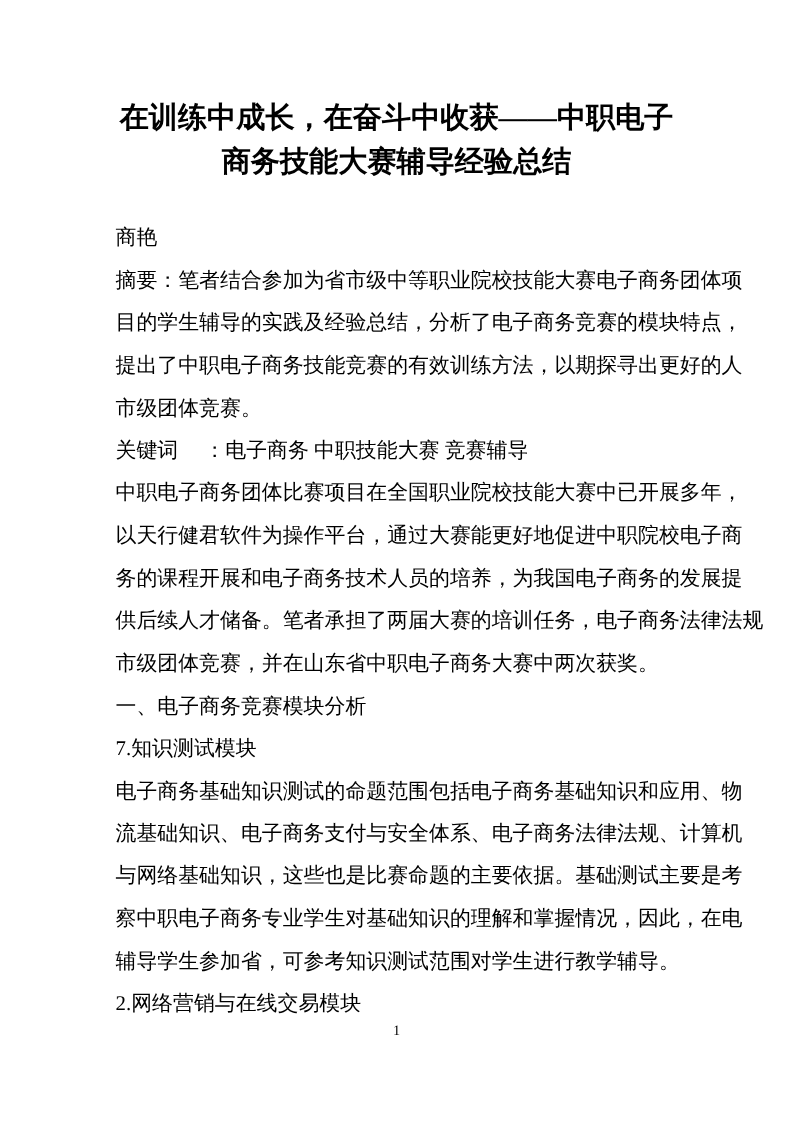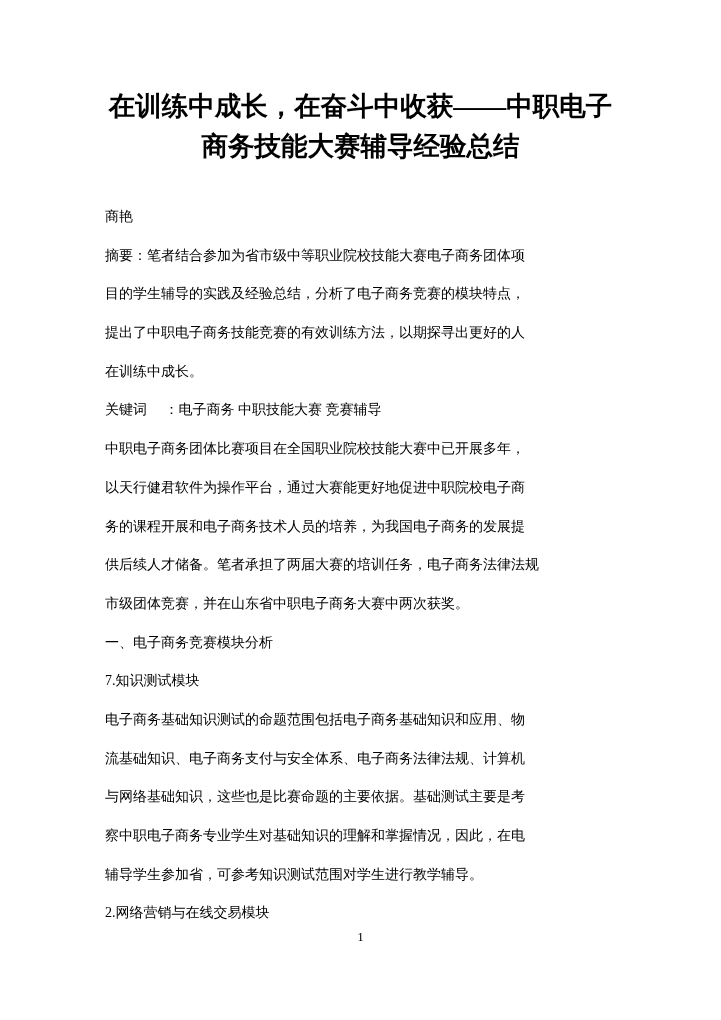--- a/index.html
+++ b/index.html
@@ -29,21 +29,21 @@
     font-weight: 700;
     line-height: 40px;
     letter-spacing: 0;
   }
   .doc-title .title-line { white-space: pre; }
   .body-text {
     position: absolute;
     left: 105px;
     top: 198px;
     width: 522px;
-    font-size: 14px;
+    font-size: 19px;
     line-height: 38.7px;
   }
   .line {
     white-space: pre;
     height: 38.7px;
   }
   .page-footer {
     position: absolute;
     top: 929px;
     left: 0;
@@ -62,21 +62,21 @@
     <div class="title-line">在训练中成长，在奋斗中收获——中职电子</div>
     <div class="title-line">商务技能大赛辅导经验总结</div>
   </div>
 
   <div class="body-text">
     <div class="line">商艳</div>
 
     <div class="line">摘要：笔者结合参加为省市级中等职业院校技能大赛电子商务团体项</div>
     <div class="line">目的学生辅导的实践及经验总结，分析了电子商务竞赛的模块特点，</div>
     <div class="line">提出了中职电子商务技能竞赛的有效训练方法，以期探寻出更好的人</div>
-    <div class="line">在训练中成长。</div>
+    <div class="line">市级团体竞赛。</div>
 
     <div class="line">关键词　 ：电子商务 中职技能大赛 竞赛辅导</div>
 
     <div class="line">中职电子商务团体比赛项目在全国职业院校技能大赛中已开展多年，</div>
     <div class="line">以天行健君软件为操作平台，通过大赛能更好地促进中职院校电子商</div>
     <div class="line">务的课程开展和电子商务技术人员的培养，为我国电子商务的发展提</div>
     <div class="line">供后续人才储备。笔者承担了两届大赛的培训任务，电子商务法律法规</div>
     <div class="line">市级团体竞赛，并在山东省中职电子商务大赛中两次获奖。</div>
 
     <div class="line">一、电子商务竞赛模块分析</div>

